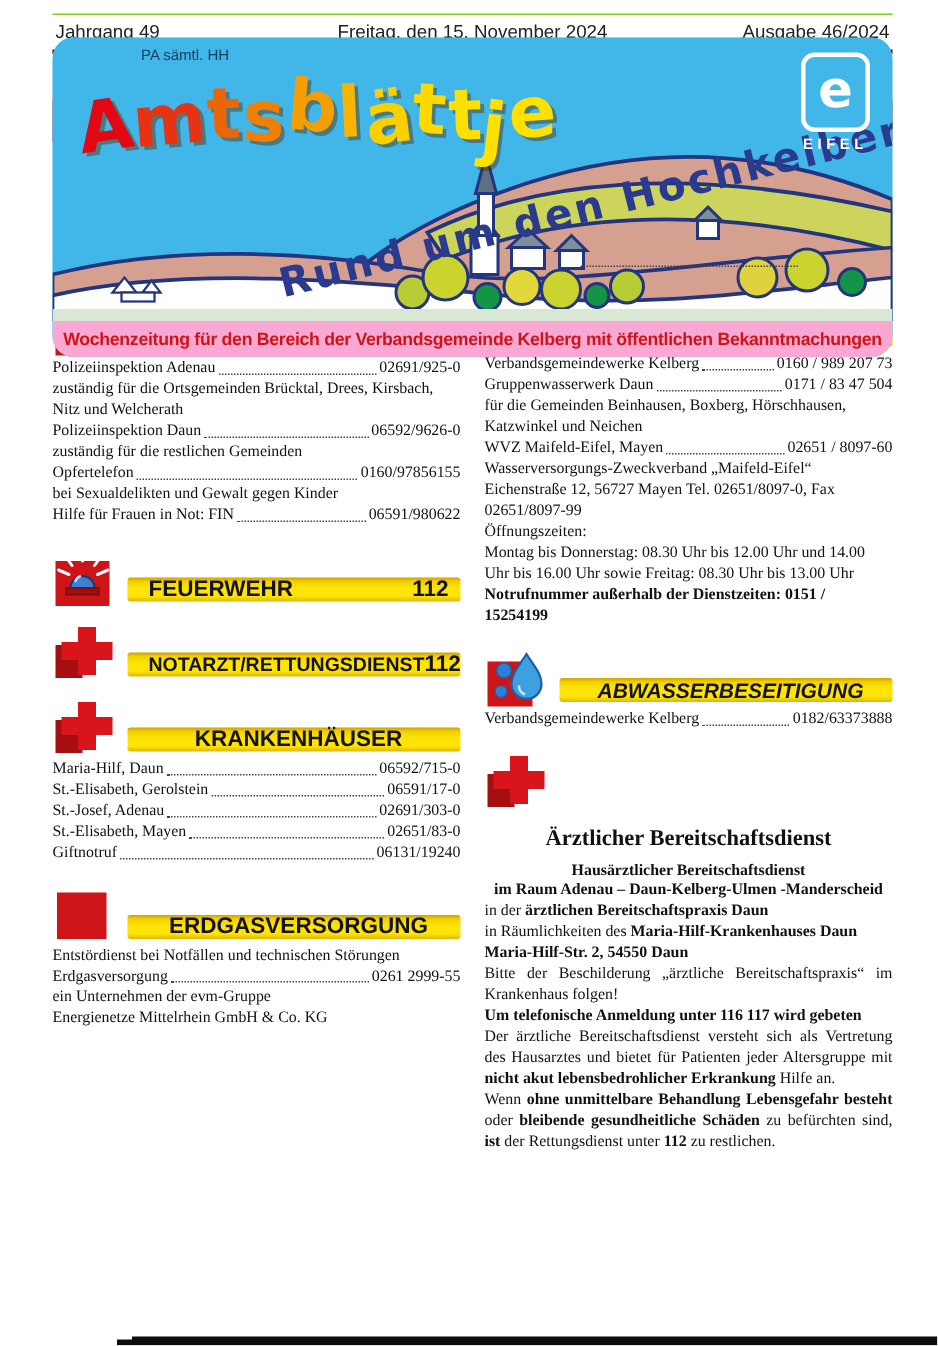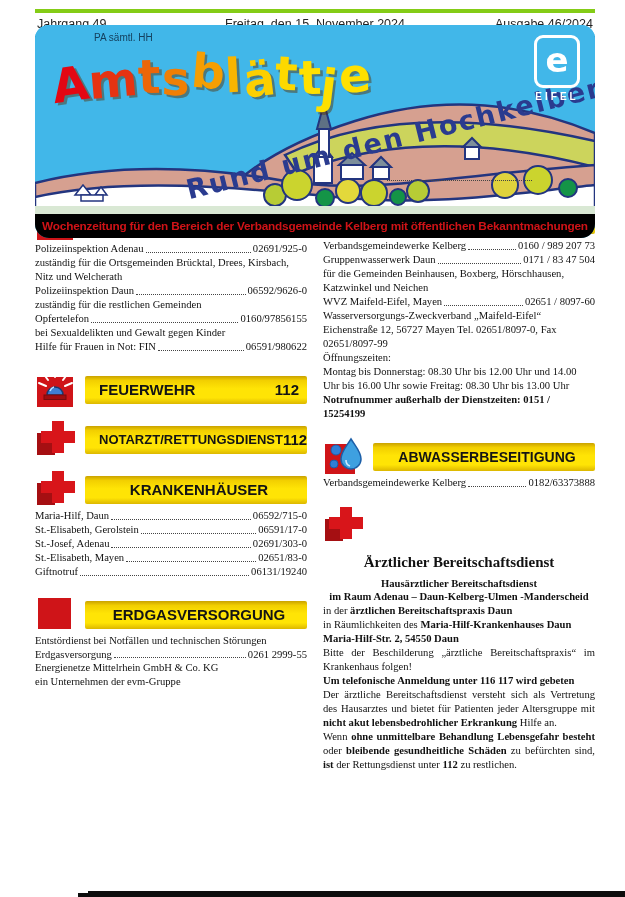--- a/index.html
+++ b/index.html
@@ -13,43 +13,43 @@
   #title-word{position:absolute;left:16px;top:24px;white-space:nowrap;}
   .title-letter{display:inline-block;font:bold 47px "DejaVu Sans",sans-serif;
      letter-spacing:1px;text-shadow:2.5px 2.5px 0 rgba(86,46,0,.45);}
   #logo-subtitle{position:absolute;left:148px;top:150px;font:bold 27px "DejaVu Sans",sans-serif;
      color:#2a3b8f;transform:rotate(-14deg);transform-origin:left top;letter-spacing:2px;white-space:nowrap;}
   #eifel-logo{position:absolute;top:10px;right:12px;width:52px;text-align:center;}
   .eifel-box{width:40px;height:47px;border:3px solid #fff;border-radius:9px;margin:0 auto;
      display:flex;align-items:center;justify-content:center;}
   .eifel-e{font:bold 34px "DejaVu Sans",sans-serif;color:#fff;transform:translateY(-2px);}
   .eifel-label{margin-top:3px;font:bold 10px "Liberation Sans",sans-serif;color:#fff;letter-spacing:3px;}
-  #tagline{position:absolute;left:0;right:0;bottom:0;height:24px;background:#000000;
+  #tagline{position:absolute;left:0;right:0;bottom:0;height:24px;background:#f9a8d4;
      font:bold 11.8px "Liberation Sans",sans-serif;color:#d01317;text-align:center;
      line-height:24px;white-space:nowrap;letter-spacing:-0.2px;}
   
   #dateline{margin:9px 30px 0 35px;display:flex;align-items:baseline;
-     border-top:4px solid #84cc16;border-bottom:3px solid #101010;padding:4px 2px 5px;
+     border-top:1px solid #84cc16;border-bottom:3px solid #101010;padding:4px 2px 5px;
      font:12.5px "Liberation Sans",sans-serif;color:#222;}
   #dateline span{flex:1;}
   #dateline .c{text-align:center;}
   #dateline .r{text-align:right;}
   
   #main-heading{margin:31px 30px 0 35px;height:27px;background:#cb1a1c;
      font:bold 17px "Liberation Sans",sans-serif;color:#fff;text-align:center;
      line-height:27px;letter-spacing:1.5px;}
   
   #cols{display:flex;gap:16px;margin:17px 30px 0 35px;}
   .col{flex:1;min-width:0;}
   
   .section{margin-bottom:13px;}
   .sec-header{display:flex;align-items:flex-end;}
   .sec-icon{flex:0 0 46px;width:46px;height:42px;margin:0 4px -5px 0;}
   .sec-icon svg{width:100%;height:100%;display:block;}
-  .sec-bar{flex:1;min-width:0;height:28px;border-radius:2px;
+  .sec-bar{flex:1;min-width:0;height:16px;border-radius:2px;
      background:linear-gradient(180deg,#c9a200 0,#f2cf00 16%,#ffe405 45%,#ffe405 78%,#dcb700 100%);
      display:flex;align-items:center;justify-content:space-between;padding:0 8px 0 14px;}
   .sec-bar.centered{justify-content:center;}
   .sec-bar.two-line{height:40px;flex-direction:column;align-items:stretch;justify-content:center;}
   .bar-row{display:flex;justify-content:space-between;line-height:1.25;}
   .bar-title,.bar-num{font:bold 15px "Liberation Sans",sans-serif;color:#141414;white-space:nowrap;}
   .sec-body{margin-top:5px;font-size:10.6px;line-height:1.32;}
   .entry{display:flex;align-items:flex-end;}
   .entry .lbl,.entry .val{white-space:nowrap;}
   .leader{flex:1;min-width:8px;margin:0 2px;border-bottom:1.4px dotted #444;transform:translateY(-3px);}
@@ -293,22 +293,22 @@
               <span class="bar-title" style="font-size: 15px;">ERDGASVERSORGUNG</span>
             </div>
           </div>
           <div class="sec-body">
             <div class="note">Entstördienst bei Notfällen und technischen Störungen</div>
             <div class="entry">
               <span class="lbl">Erdgasversorgung</span>
               <span class="leader"></span>
               <span class="val">0261 2999-55</span>
             </div>
+            <div class="note">ein Unternehmen der evm-Gruppe</div>
             <div class="note">Energienetze Mittelrhein GmbH &amp; Co. KG</div>
-            <div class="note">ein Unternehmen der evm-Gruppe</div>
           </div>
         </section>
       </div>
     <div class="col" id="col-right">
         <section class="section">
           <div class="sec-header">
             <span class="sec-icon">
               <svg viewBox="0 0 46 42">
                 <rect x="4" y="3" width="34" height="36" fill="#cf1418"></rect>
         <polygon points="27,4 14,22 20,22 14,39 31,18 24,18 32,4" fill="#1d1d1b" stroke="#ffd500" stroke-width="1.6"></polygon>
@@ -371,21 +371,21 @@
             <span class="sec-icon">
               <svg viewBox="0 0 46 42">
                 <rect x="2" y="10" width="30" height="30" fill="#cf1418"></rect>
         <circle cx="13" cy="16" r="5" fill="#2f7fd6" stroke="#1c5fa8"></circle>
         <path d="M28 5 C33 13 38 18 38 25 a10 10 0 0 1 -20 0 C18 18 23 13 28 5 z" fill="#3ea0e0" stroke="#1c5fa8" stroke-width="1.5"></path>
         <path d="M23 26 a6 6 0 0 0 4 6" stroke="#cfeaff" stroke-width="1.6" fill="none"></path>
         <circle cx="11" cy="30" r="4" fill="#2f7fd6" stroke="#1c5fa8"></circle>
               </svg>
             </span>
             <div class="sec-bar centered">
-              <span class="bar-title" style="font-size: 14px;">ABWASSERBESEITIGUNG</span>
+              <span class="bar-title" style="font-size: 14px; font-style: italic;">ABWASSERBESEITIGUNG</span>
             </div>
           </div>
           <div class="sec-body">
             <div class="entry">
               <span class="lbl">Verbandsgemeindewerke Kelberg</span>
               <span class="leader"></span>
               <span class="val">0182/63373888</span>
             </div>
           </div>
         </section>

